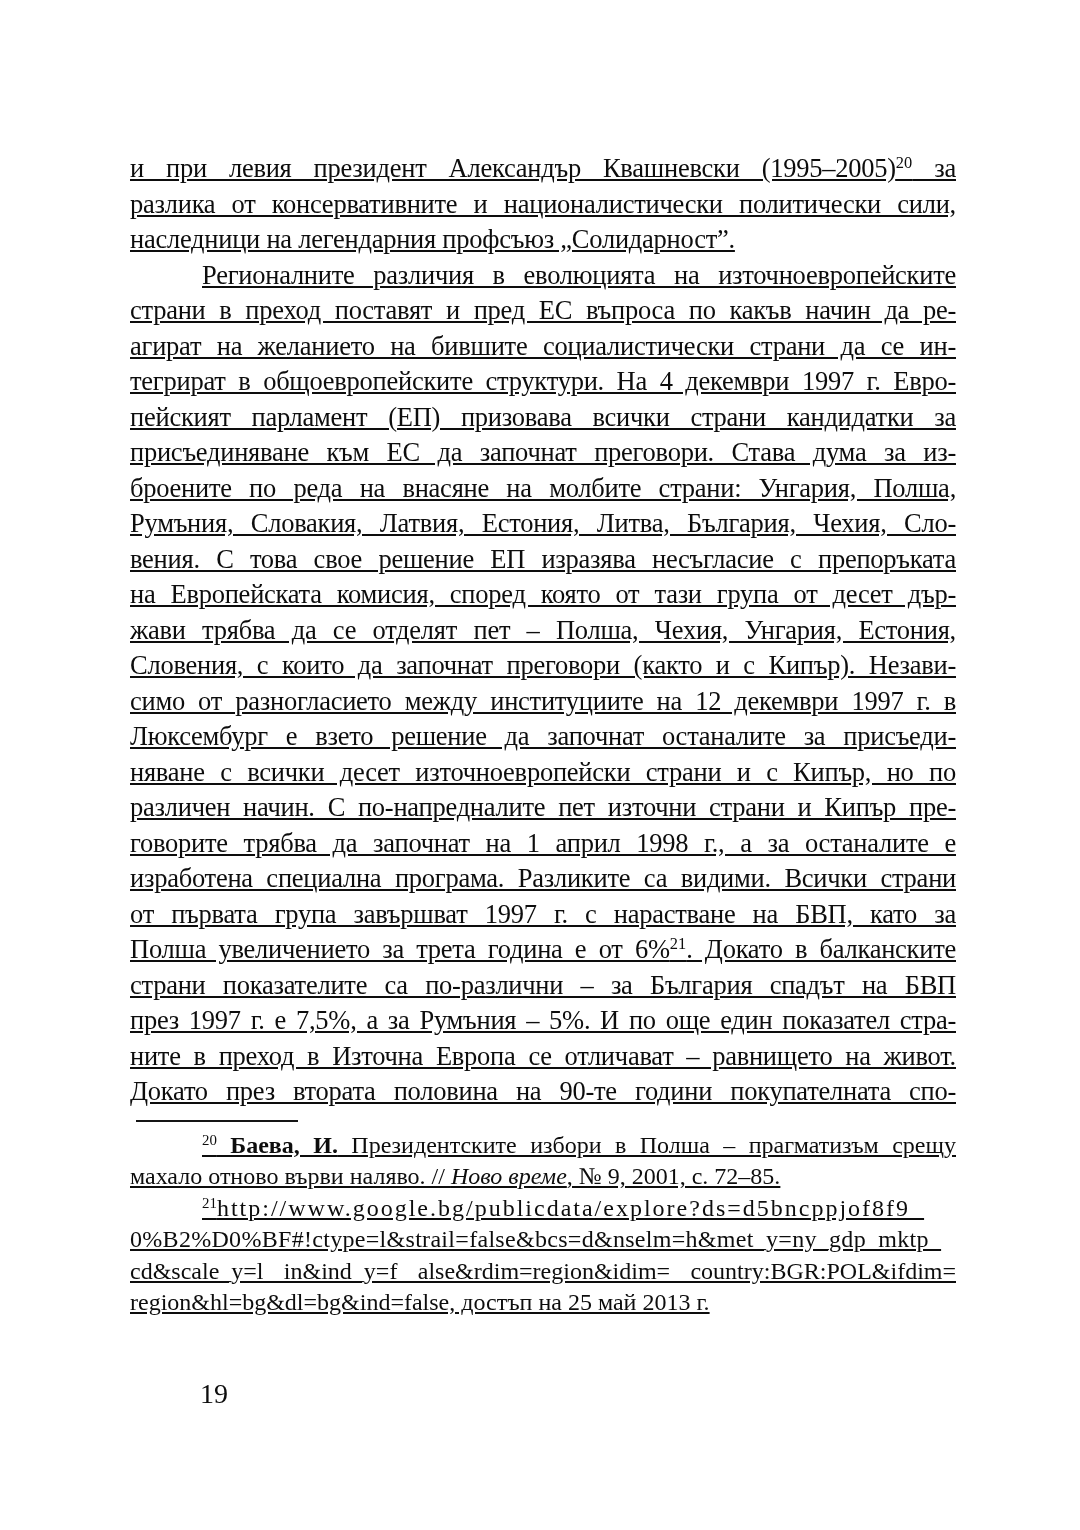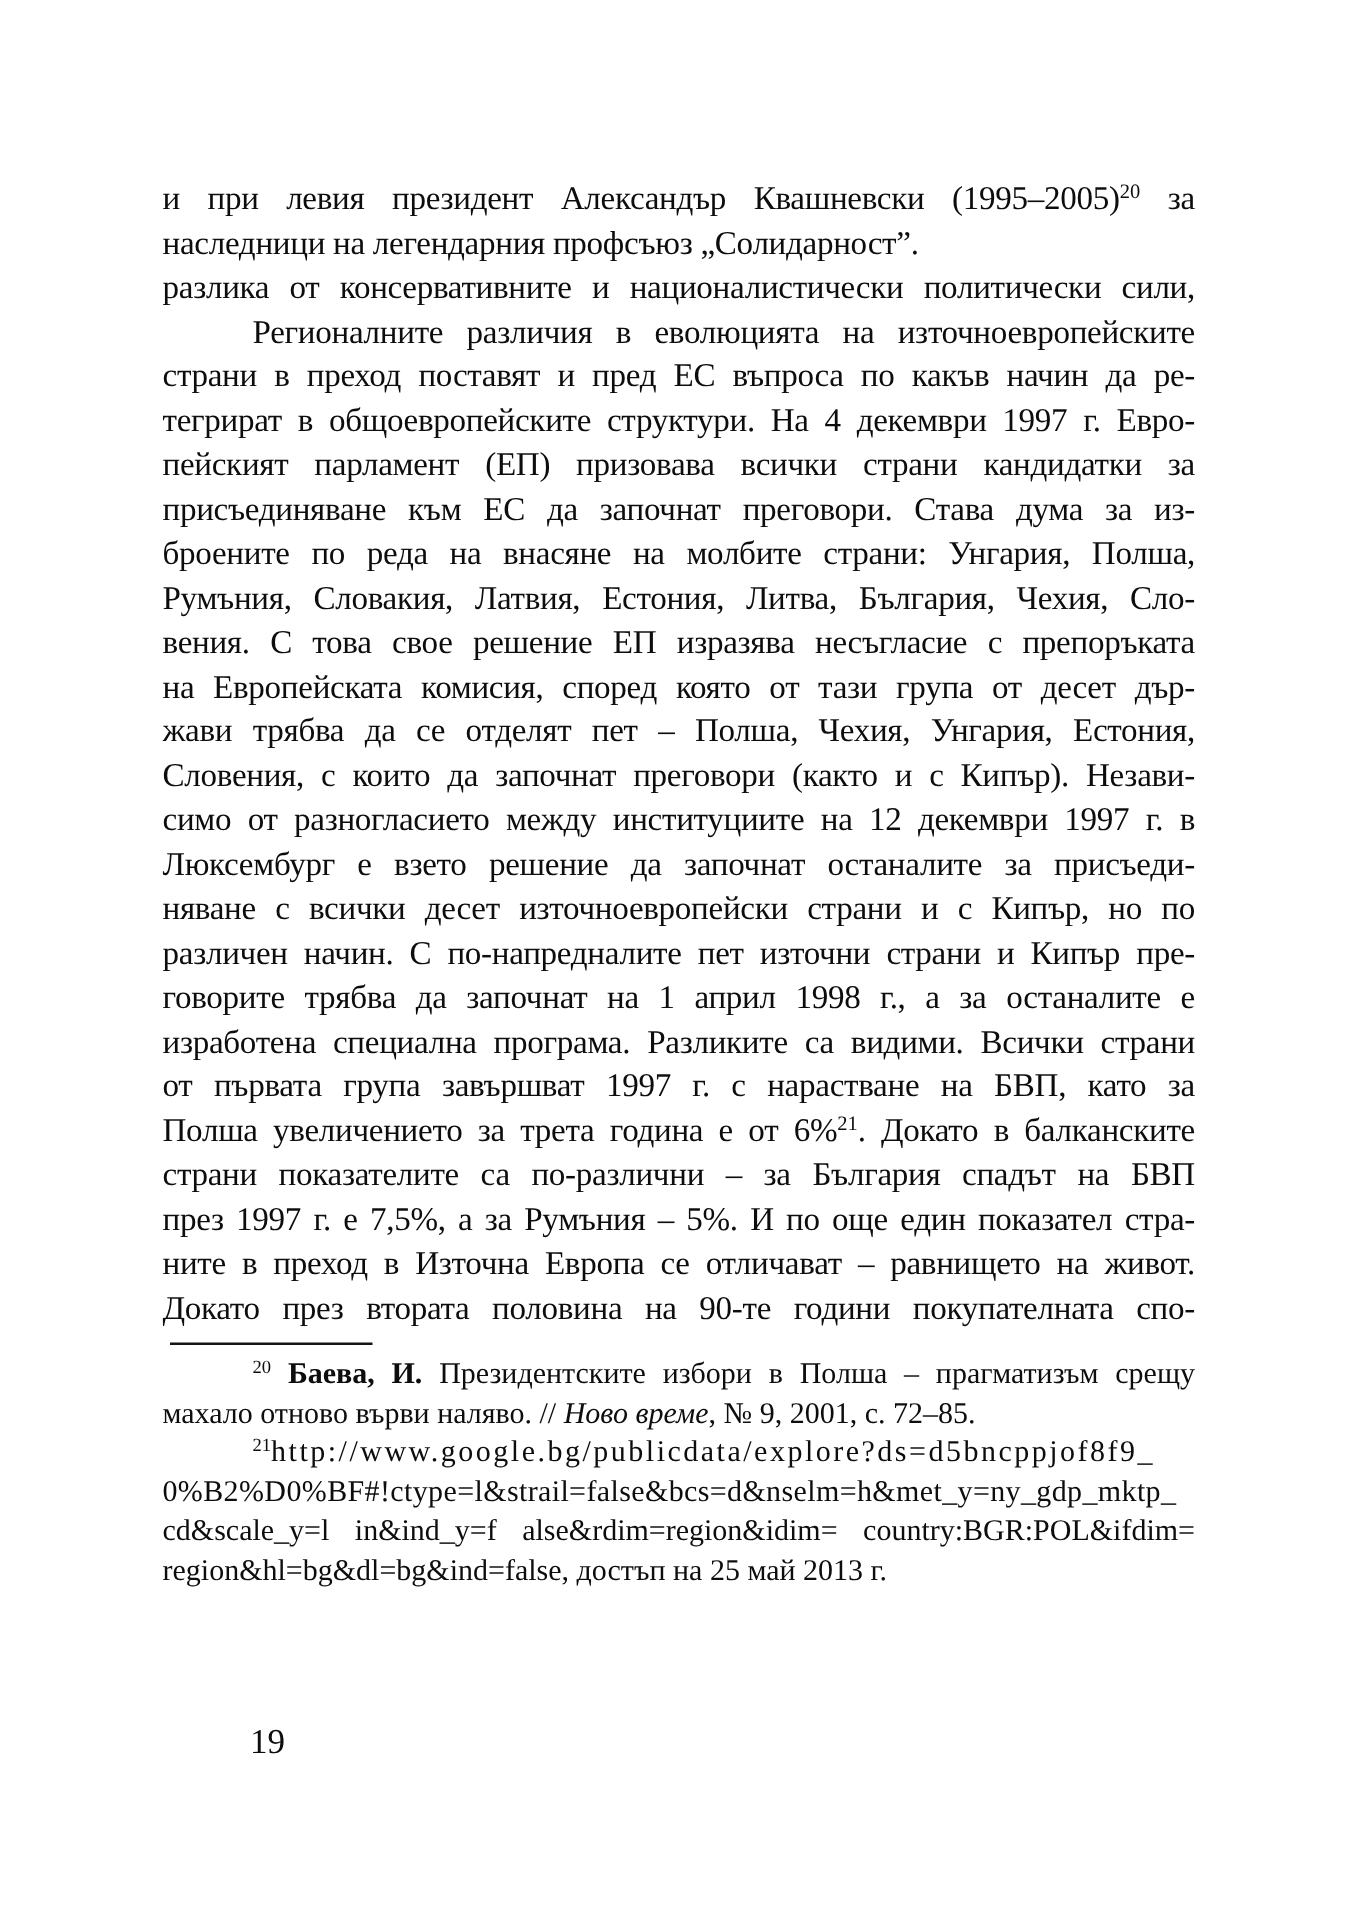--- a/index.html
+++ b/index.html
@@ -12,22 +12,23 @@
     width: 1080px;
     height: 1530px;
     background: #ffffff;
     color: #0d0d0d;
     font-family: "Liberation Serif", "DejaVu Serif", serif;
     overflow: hidden;
   }
   .content {
     position: absolute;
     left: 130px;
-    top: 141px;
+    top: 151px;
     width: 826px;
+    text-decoration: underline;
   }
   .bline {
     font-size: 26.5px;
     line-height: 35.5px;
     letter-spacing: -0.25px;
     max-height: 36px;
     overflow: hidden;
   }
   .fline {
     font-size: 24px;
@@ -65,25 +66,26 @@
     line-height: 30px;
   }
 </style>
 </head>
 <body>
 
 <div class="page">
   <div class="content">
 
     <div class="bline j"><span>и при левия президент Александър Квашневски (1995–2005)</span><span class="sup">20</span><span> за</span></div>
+    <div class="bline j">разлика от консервативните и националистически политически сили,</div>
     <div class="bline j end">наследници на легендарния профсъюз „Солидарност”.</div>
-    <div class="bline j">разлика от консервативните и националистически политически сили,</div>
 
     <div class="bline j ind">Регионалните различия в еволюцията на източноевропейските</div>
     <div class="bline j">страни в преход поставят и пред ЕС въпроса по какъв начин да ре-</div>
+    <div class="bline j">агират на желанието на бившите социалистически страни да се ин-</div>
     <div class="bline j">тегрират в общоевропейските структури. На 4 декември 1997 г. Евро-</div>
     <div class="bline j">пейският парламент (ЕП) призовава всички страни кандидатки за</div>
     <div class="bline j">присъединяване към ЕС да започнат преговори. Става дума за из-</div>
     <div class="bline j">броените по реда на внасяне на молбите страни: Унгария, Полша,</div>
     <div class="bline j">Румъния, Словакия, Латвия, Естония, Литва, България, Чехия, Сло-</div>
     <div class="bline j">вения. С това свое решение ЕП изразява несъгласие с препоръката</div>
     <div class="bline j">на Европейската комисия, според която от тази група от десет дър-</div>
     <div class="bline j">жави трябва да се отделят пет – Полша, Чехия, Унгария, Естония,</div>
     <div class="bline j">Словения, с които да започнат преговори (както и с Кипър). Незави-</div>
     <div class="bline j">симо от разногласието между институциите на 12 декември 1997 г. в</div>

